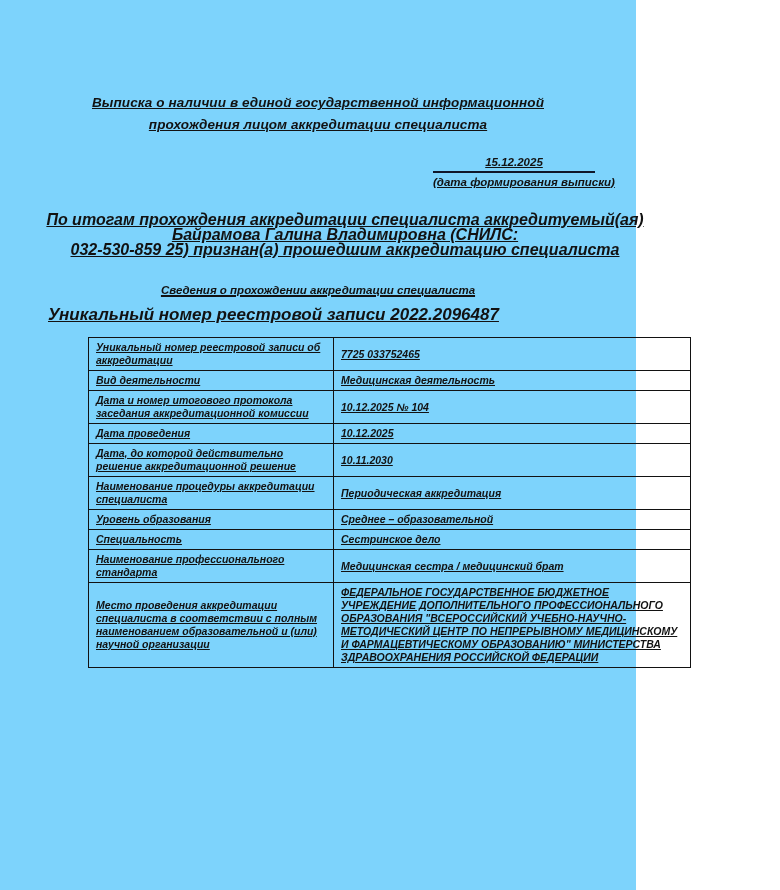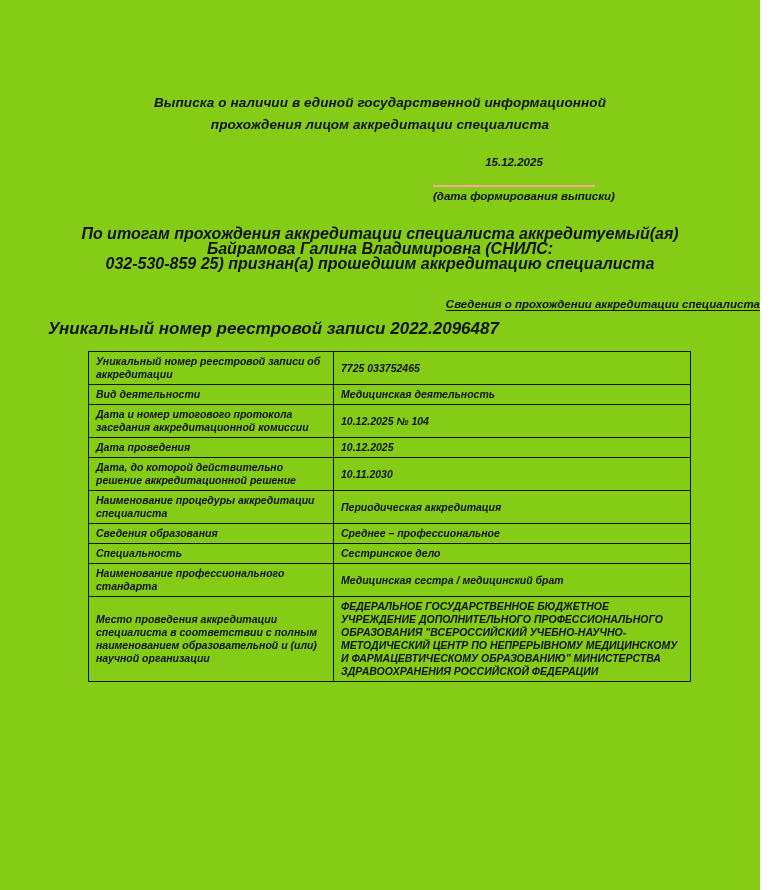--- a/index.html
+++ b/index.html
@@ -11,60 +11,61 @@
     width: 780px;
     height: 890px;
     overflow: hidden;
     font-family: "Liberation Sans", sans-serif;
     font-weight: bold;
     font-style: italic;
     color: #121212;
   }
   .doc {
     position: relative;
-    width: 760px;
+    width: 636px;
     height: 890px;
-    background: #84cc16;
+    background: #7dd3fc;
+    text-decoration: underline;
   }
   .title-block {
     padding-top: 92px;
     text-align: center;
     font-size: 13.5px;
     line-height: 21.5px;
     letter-spacing: 0.1px;
   }
   .date-block {
     margin-top: 20px;
     margin-left: 433px;
     width: 162px;
     text-align: center;
     font-size: 11.5px;
   }
   .date-value {
     display: block;
-    padding-bottom: 16px;
-    border-bottom: 2px solid #fca5a5;
+    padding-bottom: 2px;
+    border-bottom: 2px solid #0f172a;
     line-height: 14px;
   }
   .date-caption {
     display: block;
     margin-top: 2px;
     line-height: 14px;
     white-space: nowrap;
   }
   .intro-block {
     margin: 23px auto 0 auto;
     width: 690px;
     text-align: center;
     font-size: 16px;
     line-height: 15px;
   }
   .section-heading {
     margin-top: 26px;
-    text-align: right;
+    text-align: center;
     font-size: 11.5px;
     line-height: 14px;
   }
   .section-heading .underlined {
     text-decoration: underline;
     text-underline-offset: 2px;
   }
   .registry-heading {
     margin-top: 9px;
     text-align: left;
@@ -141,22 +142,22 @@
       </tr>
       <tr>
         <td class="label-cell">Дата, до которой действительно решение аккредитационной решение</td>
         <td class="value-cell">10.11.2030</td>
       </tr>
       <tr>
         <td class="label-cell">Наименование процедуры аккредитации специалиста</td>
         <td class="value-cell">Периодическая аккредитация</td>
       </tr>
       <tr>
-        <td class="label-cell">Сведения образования</td>
-        <td class="value-cell">Среднее – профессиональное</td>
+        <td class="label-cell">Уровень образования</td>
+        <td class="value-cell">Среднее – образовательной</td>
       </tr>
       <tr>
         <td class="label-cell">Специальность</td>
         <td class="value-cell">Сестринское дело</td>
       </tr>
       <tr>
         <td class="label-cell">Наименование профессионального стандарта</td>
         <td class="value-cell">Медицинская сестра / медицинский брат</td>
       </tr>
       <tr>

